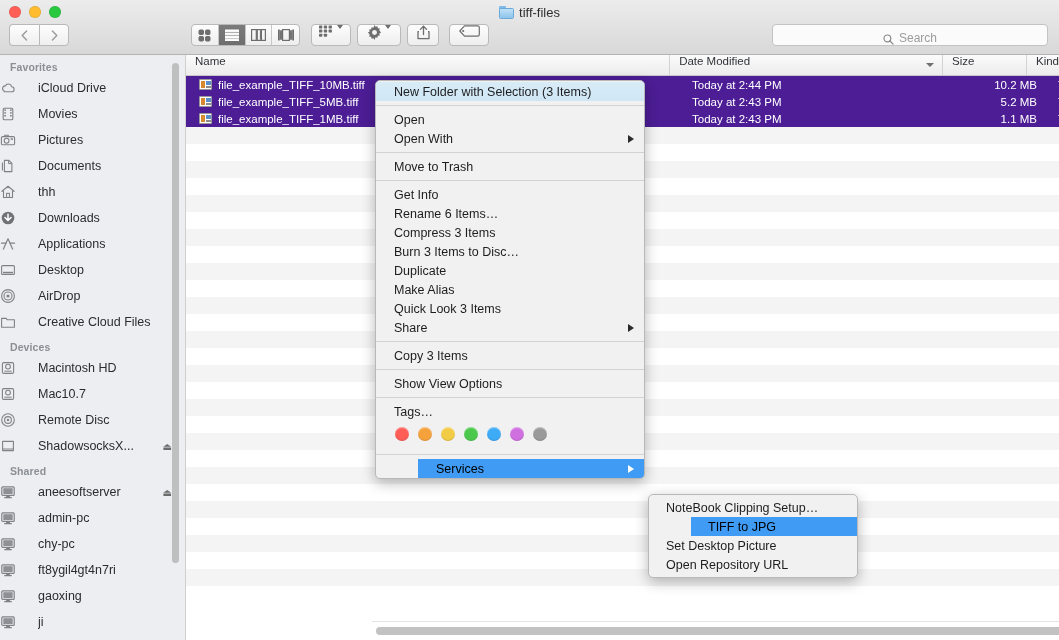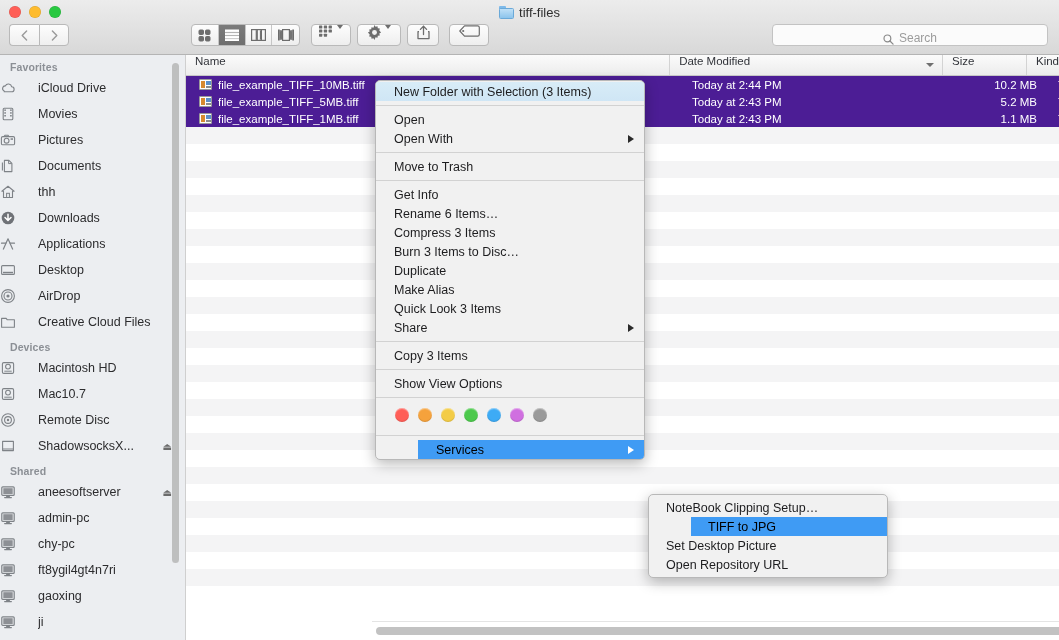--- a/index.html
+++ b/index.html
@@ -179,21 +179,21 @@
     border-left:6px solid #2a2a2a;
   }
   .mi.hl .arrow { border-left-color:#fff; }
   .sep { height:1px; background:#d2d2d2; margin:4px 0; }
   #tagdots { display:flex; gap:9px; padding:6px 0 9px 19px; }
   .dot { width:14px; height:14px; border-radius:50%; display:block;
          box-shadow: inset 0 -1px 1px rgba(0,0,0,.12), inset 0 1px 1px rgba(255,255,255,.45); }
 
   
   #submenu {
-    position:absolute; left:648px; top:494px; width:240px;
+    position:absolute; left:648px; top:494px; width:210px;
     background:#f1f1f1;
     border:1px solid #b8b8b8; border-radius:5px;
     box-shadow:0 4px 14px rgba(0,0,0,.28);
     font-size:12.5px; color:#1d1d1f;
     padding:3px 0;
     overflow:hidden;
   }
   #submenu .mi { height:19px; padding-left:17px; }
 </style>
 </head>
@@ -658,20 +658,23 @@
       </div>
       <div class="sep"></div>
       <div class="mi">
         <span>Copy 3 Items</span>
       </div>
       <div class="sep"></div>
       <div class="mi">
         <span>Show View Options</span>
       </div>
       <div class="sep"></div>
+      <div class="mi">
+        <span>Tags…</span>
+      </div>
       <div id="tagdots">
         <span class="dot" style="background: rgb(255, 94, 87);"></span>
         <span class="dot" style="background: rgb(245, 162, 60);"></span>
         <span class="dot" style="background: rgb(243, 204, 70);"></span>
         <span class="dot" style="background: rgb(76, 201, 76);"></span>
         <span class="dot" style="background: rgb(61, 171, 245);"></span>
         <span class="dot" style="background: rgb(208, 111, 224);"></span>
         <span class="dot" style="background: rgb(154, 154, 154);"></span>
       </div>
       <div class="sep"></div>

